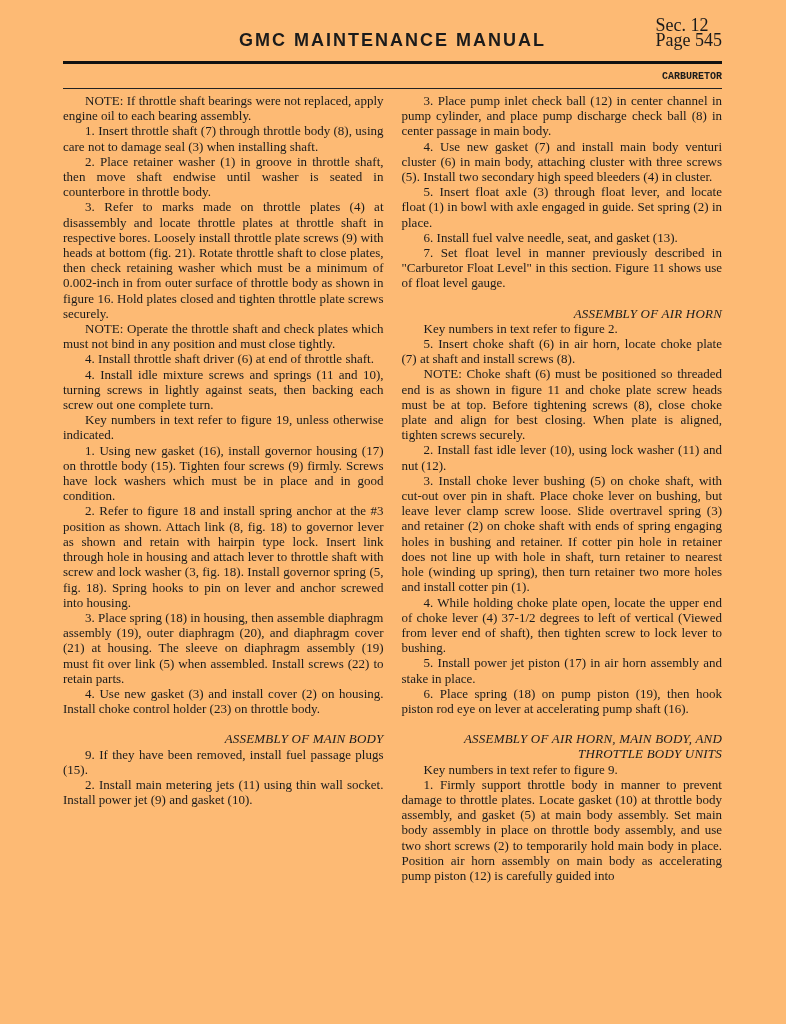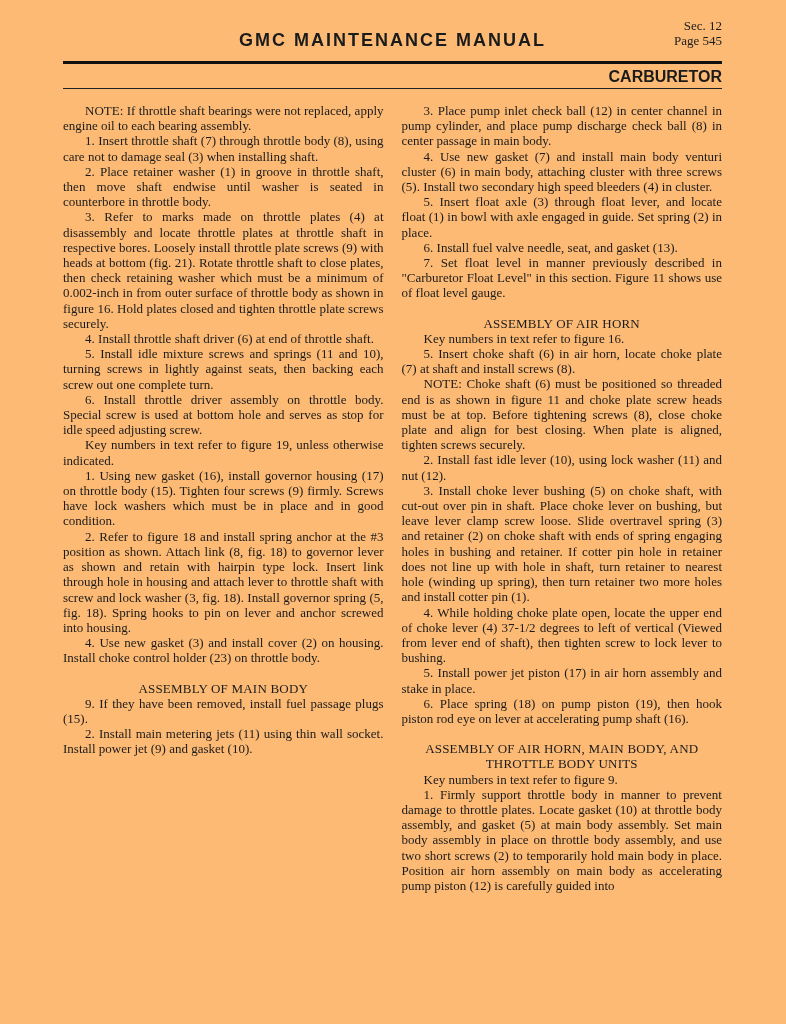--- a/index.html
+++ b/index.html
@@ -33,59 +33,60 @@
     font-family: "Liberation Sans", sans-serif;
     font-weight: bold;
     font-size: 18px;
     letter-spacing: 2px;
     line-height: 20px;
   }
   .sec-block {
     position: absolute;
     top: 0;
     right: 0;
-    text-align: right;
-    font-size: 13px;
+    text-align: left;
+    font-size: 18px;
     line-height: 15px;
   }
   .rule-thick {
     margin-top: 5px;
     height: 3px;
     background: #111;
   }
   .chapter {
     margin-top: 4px;
     text-align: right;
-    font-family: Liberation Sans, sans-serif;
+    font-family: Liberation Mono, monospace;
     font-weight: bold;
-    font-size: 16px;
+    font-size: 10px;
     line-height: 17px;
   }
   .rule-thin {
     margin-top: 3px;
     height: 1px;
     background: #222;
   }
   .columns {
     display: flex;
     gap: 18px;
-    margin-top: 14px;
+    margin-top: 4px;
   }
   .col {
     width: calc((100% - 18px) / 2);
     text-align: justify;
     hyphens: auto;
   }
   .col p { margin: 0; }
   .col p.para { text-indent: 1.7em; }
   .col p.heading {
     margin-top: 15px;
     text-indent: 0;
-    text-align: center;
+    text-align: right;
     letter-spacing: 0.2px;
+    font-style: italic;
   }
 </style>
 </head>
 <body>
 
 <div class="page">
   <header>
     <div class="head-row">
       <h1 class="manual-title">GMC MAINTENANCE MANUAL</h1>
       <div class="sec-block">
@@ -97,39 +98,40 @@
     <div class="chapter">CARBURETOR</div>
     <div class="rule-thin"></div>
   </header>
 
   <main class="columns">
     <section class="col">
         <p class="para">NOTE: If throttle shaft bearings were not replaced, apply engine oil to each bearing assembly.</p>
         <p class="para">1. Insert throttle shaft (7) through throttle body (8), using care not to damage seal (3) when installing shaft.</p>
         <p class="para">2. Place retainer washer (1) in groove in throttle shaft, then move shaft endwise until washer is seated in counterbore in throttle body.</p>
         <p class="para">3. Refer to marks made on throttle plates (4) at disassembly and locate throttle plates at throttle shaft in respective bores. Loosely install throttle plate screws (9) with heads at bottom (fig. 21). Rotate throttle shaft to close plates, then check retaining washer which must be a minimum of 0.002-inch in from outer surface of throttle body as shown in figure 16. Hold plates closed and tighten throttle plate screws securely.</p>
+        <p class="para">NOTE: Operate the throttle shaft and check plates which must not bind in any position and must close tightly.</p>
         <p class="para">4. Install throttle shaft driver (6) at end of throttle shaft.</p>
-        <p class="para">5. Install idle mixture screws and springs (11 and 10), turning screws in lightly against seats, then backing each screw out one complete turn.</p>
-        <p class="para">6. Install throttle driver assembly on throttle body. Special screw is used at bottom hole and serves as stop for idle speed adjusting screw.</p>
+        <p class="para">4. Install idle mixture screws and springs (11 and 10), turning screws in lightly against seats, then backing each screw out one complete turn.</p>
         <p class="para">Key numbers in text refer to figure 19, unless otherwise indicated.</p>
         <p class="para">1. Using new gasket (16), install governor housing (17) on throttle body (15). Tighten four screws (9) firmly. Screws have lock washers which must be in place and in good condition.</p>
         <p class="para">2. Refer to figure 18 and install spring anchor at the #3 position as shown. Attach link (8, fig. 18) to governor lever as shown and retain with hairpin type lock. Insert link through hole in housing and attach lever to throttle shaft with screw and lock washer (3, fig. 18). Install governor spring (5, fig. 18). Spring hooks to pin on lever and anchor screwed into housing.</p>
+        <p class="para">3. Place spring (18) in housing, then assemble diaphragm assembly (19), outer diaphragm (20), and diaphragm cover (21) at housing. The sleeve on diaphragm assembly (19) must fit over link (5) when assembled. Install screws (22) to retain parts.</p>
         <p class="para">4. Use new gasket (3) and install cover (2) on housing. Install choke control holder (23) on throttle body.</p>
         <p class="heading">ASSEMBLY OF MAIN BODY</p>
         <p class="para">9. If they have been removed, install fuel passage plugs (15).</p>
         <p class="para">2. Install main metering jets (11) using thin wall socket. Install power jet (9) and gasket (10).</p>
       </section>
     <section class="col">
         <p class="para">3. Place pump inlet check ball (12) in center channel in pump cylinder, and place pump discharge check ball (8) in center passage in main body.</p>
         <p class="para">4. Use new gasket (7) and install main body venturi cluster (6) in main body, attaching cluster with three screws (5). Install two secondary high speed bleeders (4) in cluster.</p>
         <p class="para">5. Insert float axle (3) through float lever, and locate float (1) in bowl with axle engaged in guide. Set spring (2) in place.</p>
         <p class="para">6. Install fuel valve needle, seat, and gasket (13).</p>
         <p class="para">7. Set float level in manner previously described in "Carburetor Float Level" in this section. Figure 11 shows use of float level gauge.</p>
         <p class="heading">ASSEMBLY OF AIR HORN</p>
-        <p class="para">Key numbers in text refer to figure 16.</p>
+        <p class="para">Key numbers in text refer to figure 2.</p>
         <p class="para">5. Insert choke shaft (6) in air horn, locate choke plate (7) at shaft and install screws (8).</p>
         <p class="para">NOTE: Choke shaft (6) must be positioned so threaded end is as shown in figure 11 and choke plate screw heads must be at top. Before tightening screws (8), close choke plate and align for best closing. When plate is aligned, tighten screws securely.</p>
         <p class="para">2. Install fast idle lever (10), using lock washer (11) and nut (12).</p>
         <p class="para">3. Install choke lever bushing (5) on choke shaft, with cut-out over pin in shaft. Place choke lever on bushing, but leave lever clamp screw loose. Slide overtravel spring (3) and retainer (2) on choke shaft with ends of spring engaging holes in bushing and retainer. If cotter pin hole in retainer does not line up with hole in shaft, turn retainer to nearest hole (winding up spring), then turn retainer two more holes and install cotter pin (1).</p>
         <p class="para">4. While holding choke plate open, locate the upper end of choke lever (4) 37-1/2 degrees to left of vertical (Viewed from lever end of shaft), then tighten screw to lock lever to bushing.</p>
         <p class="para">5. Install power jet piston (17) in air horn assembly and stake in place.</p>
         <p class="para">6. Place spring (18) on pump piston (19), then hook piston rod eye on lever at accelerating pump shaft (16).</p>
         <p class="heading">ASSEMBLY OF AIR HORN, MAIN BODY, AND THROTTLE BODY UNITS</p>
         <p class="para">Key numbers in text refer to figure 9.</p>
         <p class="para">1. Firmly support throttle body in manner to prevent damage to throttle plates. Locate gasket (10) at throttle body assembly, and gasket (5) at main body assembly. Set main body assembly in place on throttle body assembly, and use two short screws (2) to temporarily hold main body in place. Position air horn assembly on main body as accelerating pump piston (12) is carefully guided into</p>

